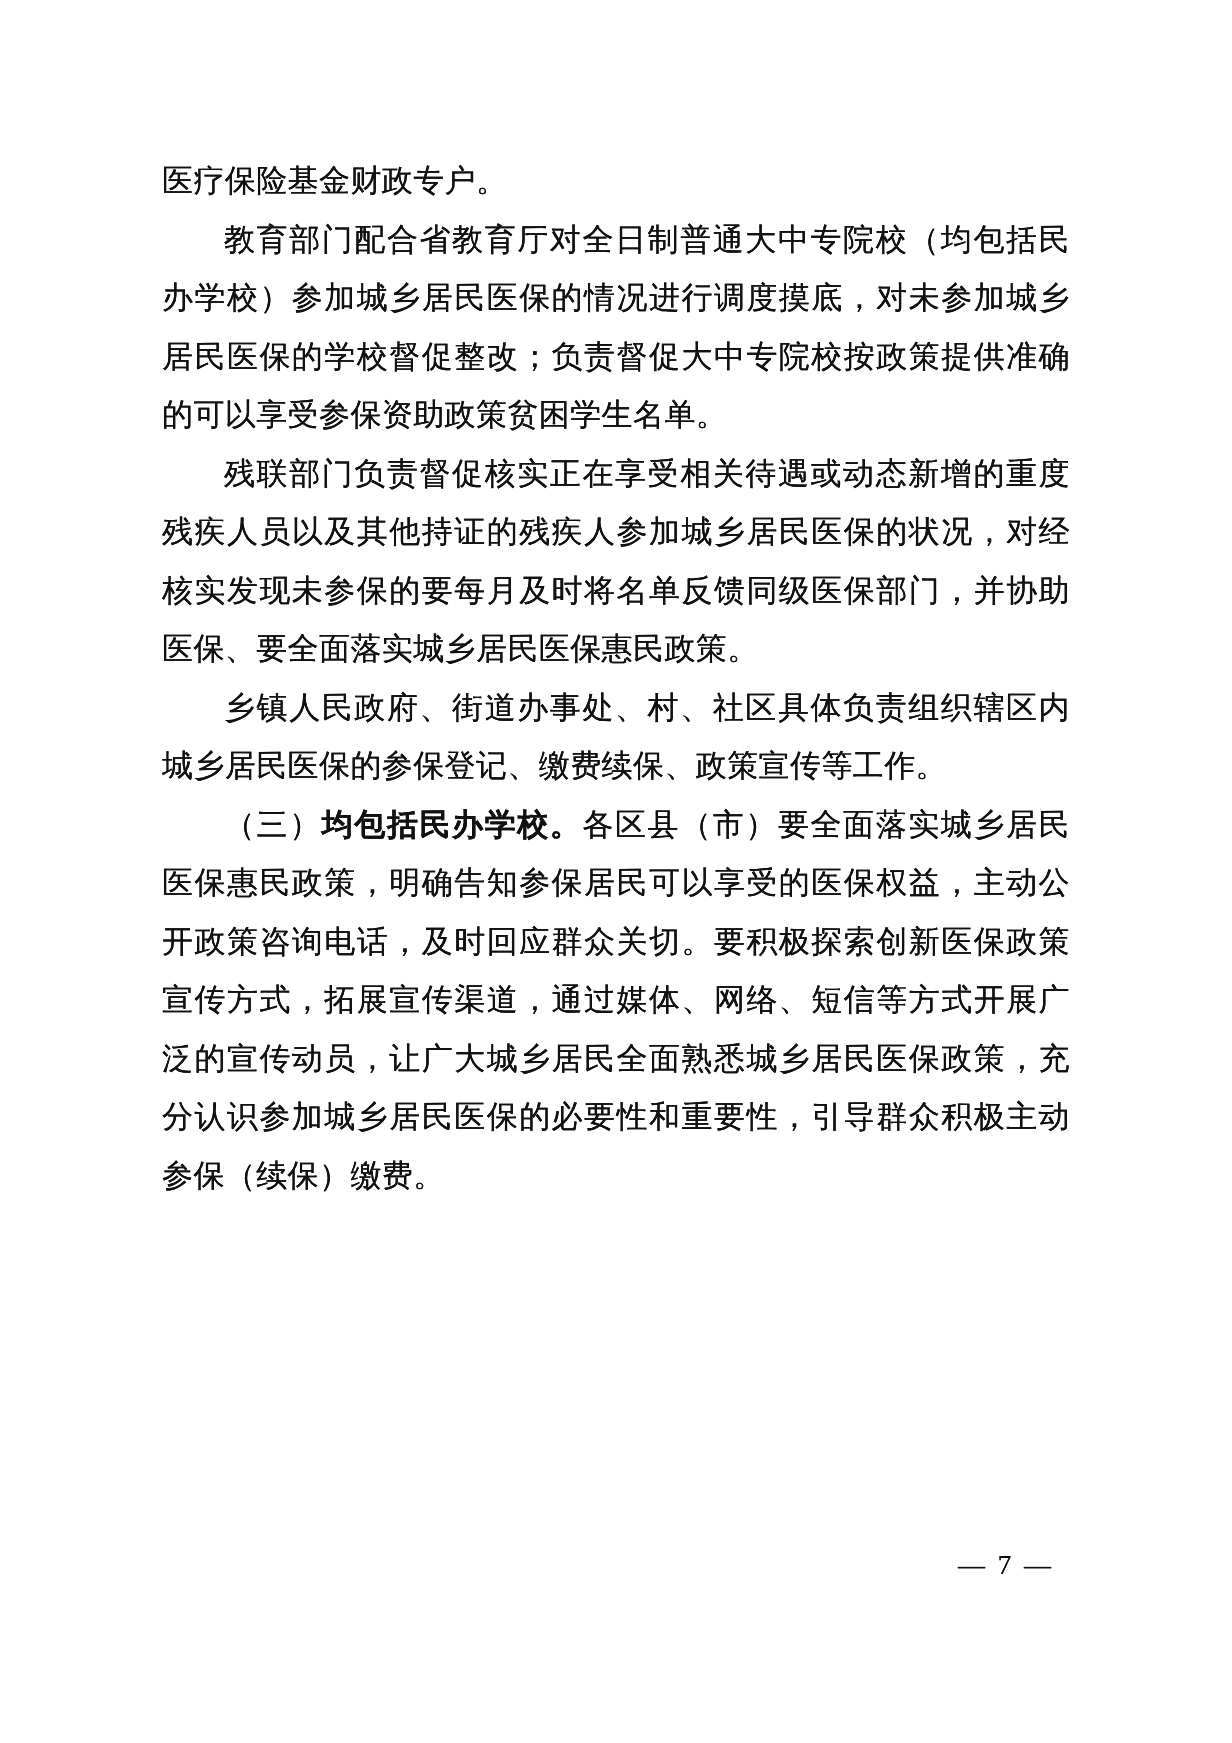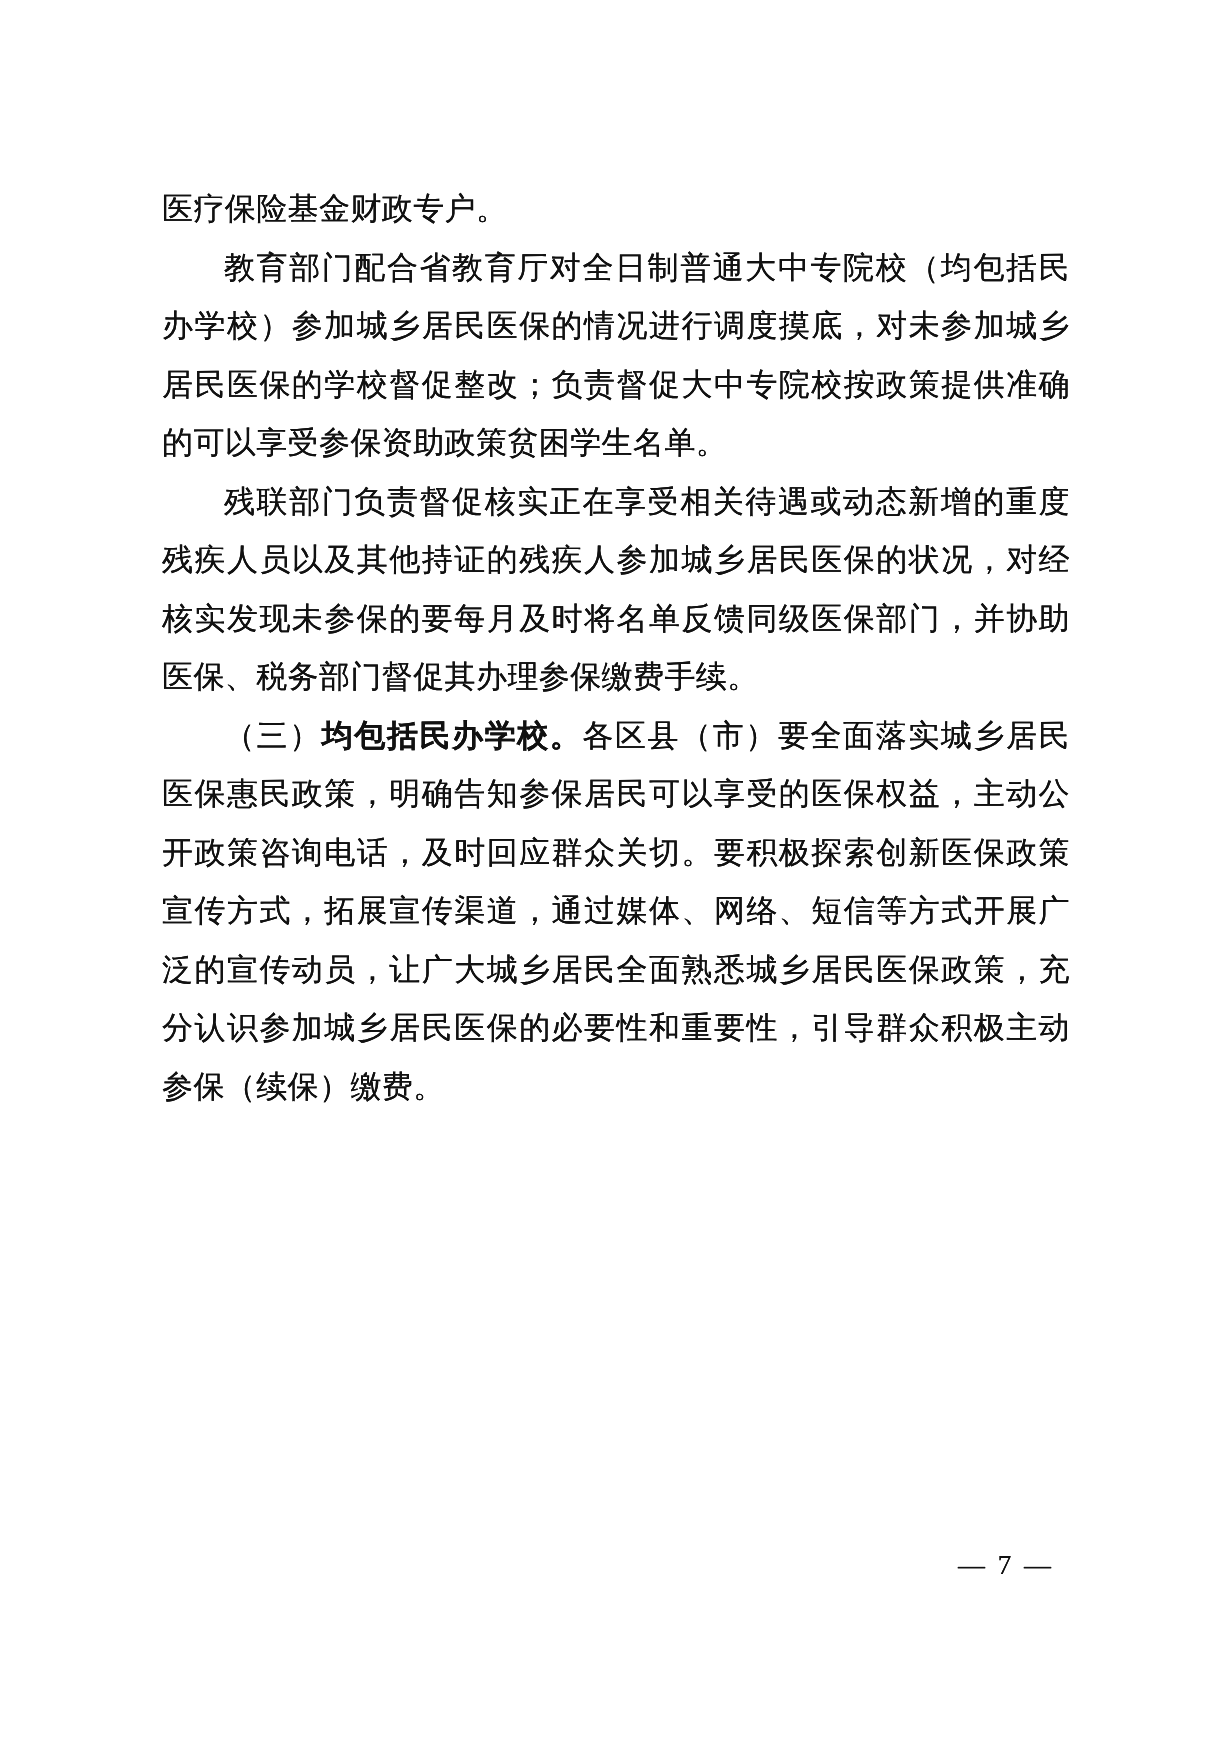--- a/index.html
+++ b/index.html
@@ -12,21 +12,21 @@
     width: 1232px;
     height: 1743px;
     background: #ffffff;
     overflow: hidden;
     font-family: "Liberation Serif", "DejaVu Serif", serif;
     color: #111111;
   }
   .text-block {
     position: absolute;
     left: 162px;
-    top: 180px;
+    top: 152px;
     width: 908px;
     font-family: Liberation Serif, serif;
   }
   .para {
     margin: 0;
     padding: 0;
     font-size: 31px;
     line-height: 58.5px;
     letter-spacing: 0.4px;
     text-align: justify;
@@ -62,22 +62,23 @@
 <div class="page">
 
   <div class="text-block">
 
     <p class="para no-indent"><span>医疗保险基金财政专户。</span></p>
 
     <p class="para"><span>教育部门配合省教育厅对全日制普通大中专院校（均包括民办学校）参加城乡居民医保的情况进行调度摸底，对未参加城乡居民医保的学校督促整改；负责督促大中专院校按政策提供准确的可以享受参保资助政策贫困学生名单。</span></p>
 
 
 
-    <p class="para"><span>残联部门负责督促核实正在享受相关待遇或动态新增的重度残疾人员以及其他持证的残疾人参加城乡居民医保的状况，对经核实发现未参保的要每月及时将名单反馈同级医保部门，并协助医保、税务部门督促其办理参保缴费手续。</span></p>
+    <p class="para"><span>残联部门负责督促核实正在享受相关待遇或动态新增的重度残疾人员以及其他持证的残疾人参加城乡居民医保的状况，对经核实发现未参保的要每月及时将名单反馈同级医保部门，并协助医保、要全面落实城乡居民医保惠民政策。</span></p>
 
+    <p class="para"><span>乡镇人民政府、街道办事处、村、社区具体负责组织辖区内城乡居民医保的参保登记、缴费续保、政策宣传等工作。</span></p>
 
     <p class="para"><span>（三）</span><span class="bold-run">均包括民办学校。</span><span>各区县（市）要全面落实城乡居民医保惠民政策，明确告知参保居民可以享受的医保权益，主动公开政策咨询电话，及时回应群众关切。要积极探索创新医保政策宣传方式，拓展宣传渠道，通过媒体、网络、短信等方式开展广泛的宣传动员，让广大城乡居民全面熟悉城乡居民医保政策，充分认识参加城乡居民医保的必要性和重要性，引导群众积极主动参保（续保）缴费。</span></p>
 
   </div>
 
   <div class="footer-page-number">— 7 —</div>
 
 </div>
 
 </body></html>

